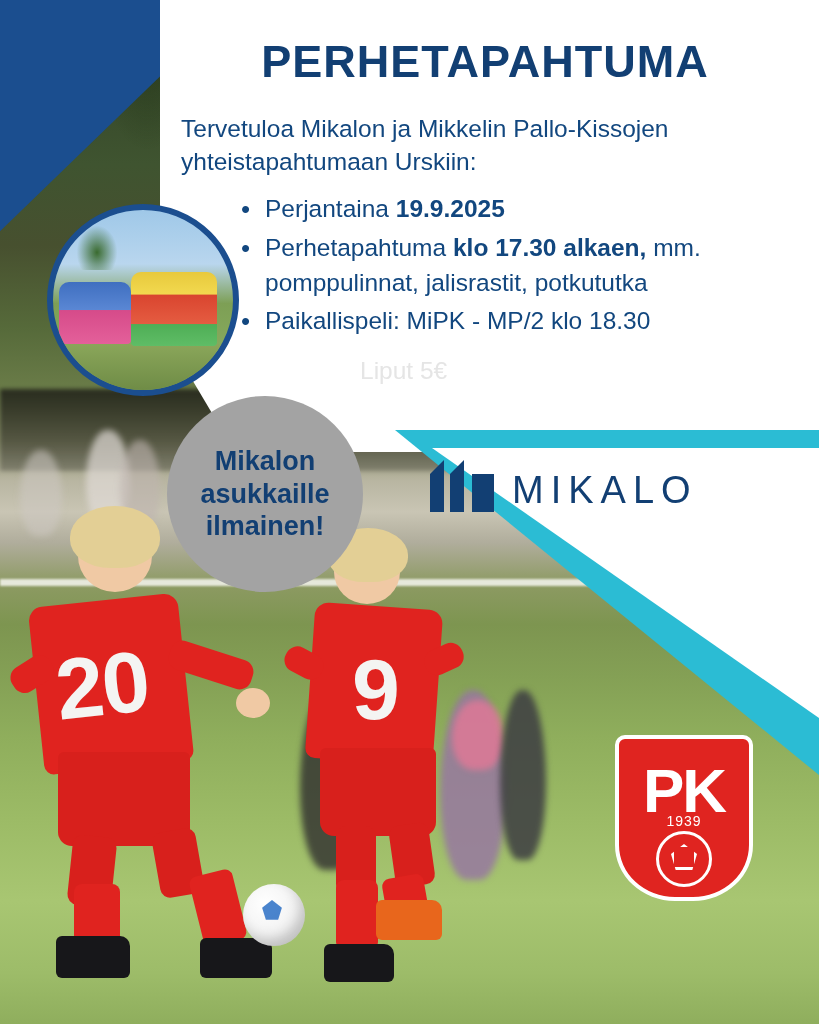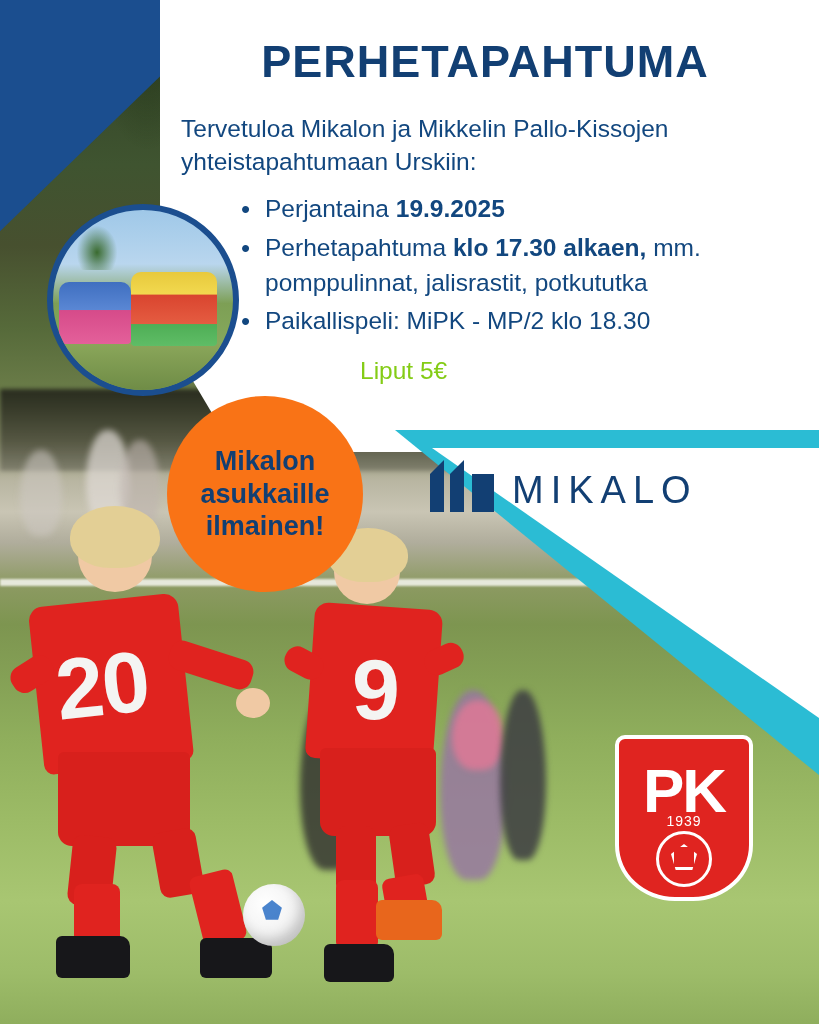--- a/index.html
+++ b/index.html
@@ -249,21 +249,21 @@
     position: absolute;
     left: -24px;
     top: -1px;
     font-size: 26px;
     color: #12477f;
   }
   .bullets b { font-weight: bold; }
   .tickets {
     margin: 18px 0 0 185px;
     font-size: 24.5px;
-    color: #84cc16;
+    color: #e5e5e5;
   }
 
   
   .mikalo-logo {
     position: absolute;
     left: 430px;
     top: 460px;
     z-index: 7;
     display: flex;
     align-items: flex-end;
@@ -318,21 +318,21 @@
   }
 
   
   .yellow-badge {
     position: absolute;
     left: 167px;
     top: 396px;
     width: 196px;
     height: 196px;
     border-radius: 50%;
-    background: #f97316;
+    background: #a3a3a3;
     z-index: 9;
     display: flex;
     align-items: center;
     justify-content: center;
     text-align: center;
   }
   .yellow-badge span {
     color: #123f73;
     font-size: 27px;
     font-weight: bold;

